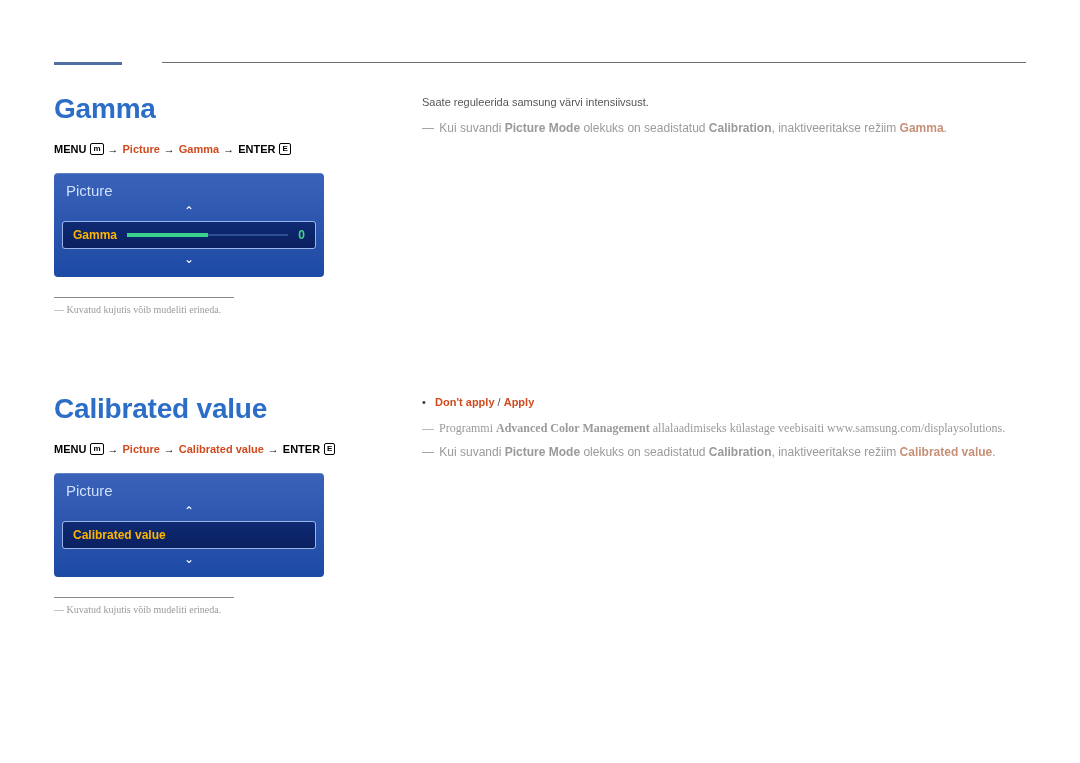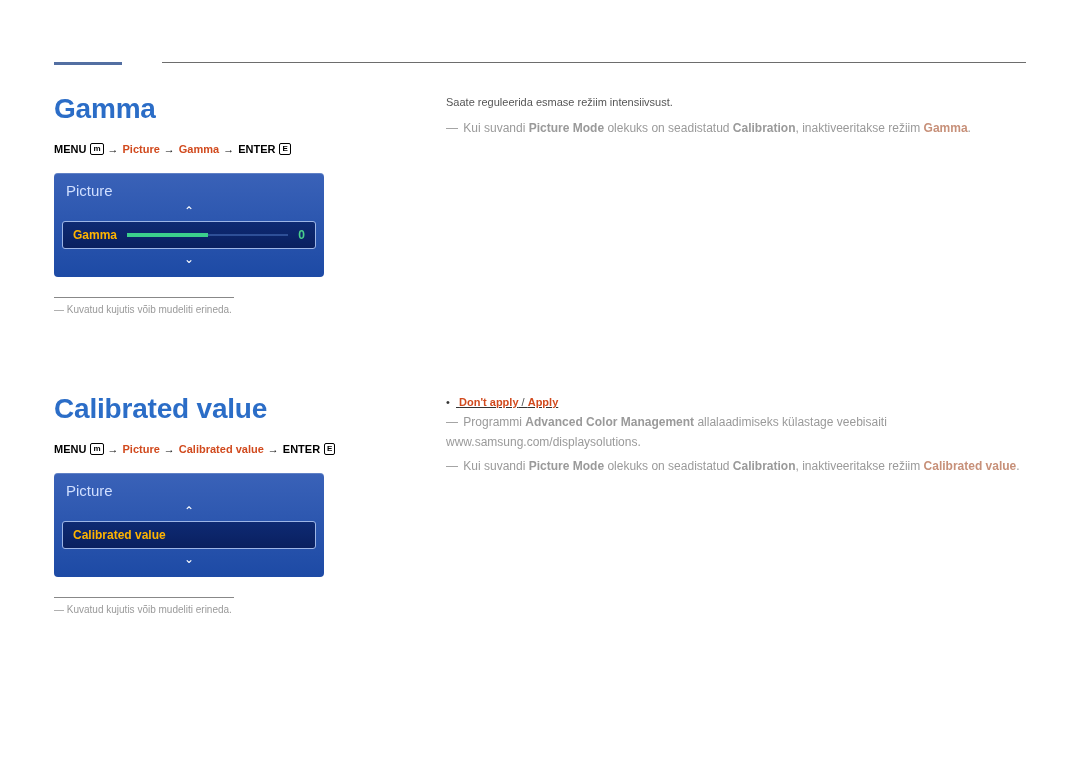--- a/index.html
+++ b/index.html
@@ -22,21 +22,21 @@
   .short-rule {
     position: absolute;
     top: 62px;
     left: 54px;
     width: 68px;
     border-top: 3px solid #536fa2;
   }
   
   .content {
     display: flex;
-    gap: 92px;
+    gap: 68px;
     margin-top: 30px;
   }
   .left-col { width: 300px; flex-shrink: 0; }
   .right-col { flex: 1; font-size: 11px; line-height: 1.7; color: #555; }
   .section-title {
     color: #2b6dc7;
     font-size: 28px;
     font-weight: 600;
     letter-spacing: -0.2px;
     margin-bottom: 18px;
@@ -117,30 +117,31 @@
   }
   .osd-bottom-pad { height: 10px; }
   .tiny-rule {
     border-top: 1px solid #888;
     width: 180px;
     margin: 20px 0 6px 0;
   }
   .note {
     font-size: 10px;
     color: #9a9a9a;
+    font-family: Liberation Serif, serif;
   }
   .note-line {
     font-size: 12px;
     color: #9a9a9a;
     margin-bottom: 4px;
   }
   .note-line .strong { font-weight: bold; color:#9a9a9a; }
   .note-line .orange-dim { color:#c79079; font-weight:bold; }
   .dash { color:#9a9a9a; margin-right:2px; }
-  .bullet-row { font-size: 11px; color:#333;text-decoration:underline; }
+  .bullet-row { font-size: 11px; color:#333; }
   .bullet-row .dot { display:inline-block; width:10px; }
   .opt { color:#d14a1e; font-weight:bold; }
   .opt-sep { color:#555; font-weight:normal; }
   .body-text { font-size: 11px; color:#555; margin-bottom: 6px; }
   .body-text .strong { font-weight: bold; color:#555; }
   
   .section-gap { height: 48px; }
 </style>
 </head>
 <body>
@@ -180,21 +181,21 @@
         <div class="osd-bottom-pad"></div>
       </div>
 
       <div class="tiny-rule"></div>
       <div class="note">
         ― <span>Kuvatud kujutis võib mudeliti erineda.</span>
       </div>
     </div>
 
     <div class="right-col">
-      <div class="body-text">Saate reguleerida esmase režiim intensiivsust.</div>
+      <div class="body-text">Saate reguleerida samsung värvi intensiivsust.</div>
       <div class="note-line">
         <span class="dash">―</span>
         <span>Kui suvandi </span><span class="strong">Picture Mode</span><span> olekuks on seadistatud </span><span class="strong">Calibration</span><span>, inaktiveeritakse režiim </span><span class="orange-dim">Gamma</span><span>.</span>
       </div>
     </div>
   </div>
 
   <div class="section-gap"></div>
 
   <div class="content">
@@ -227,21 +228,21 @@
       <div class="note">
         ― <span>Kuvatud kujutis võib mudeliti erineda.</span>
       </div>
     </div>
 
     <div class="right-col">
       <div class="bullet-row">
         <span class="dot">•</span>
         <span class="opt">Don't apply</span><span class="opt-sep"> / </span><span class="opt">Apply</span>
       </div>
-      <div class="note-line" style="">
+      <div class="note-line" style="margin-top:6px;font-family:Liberation Serif, serif;">
         <span class="dash">―</span>
         <span>Programmi </span><span class="strong">Advanced Color Management</span><span> allalaadimiseks külastage veebisaiti www.samsung.com/displaysolutions.</span>
       </div>
       <div class="note-line">
         <span class="dash">―</span>
         <span>Kui suvandi </span><span class="strong">Picture Mode</span><span> olekuks on seadistatud </span><span class="strong">Calibration</span><span>, inaktiveeritakse režiim </span><span class="orange-dim">Calibrated value</span><span>.</span>
       </div>
     </div>
   </div>
 

